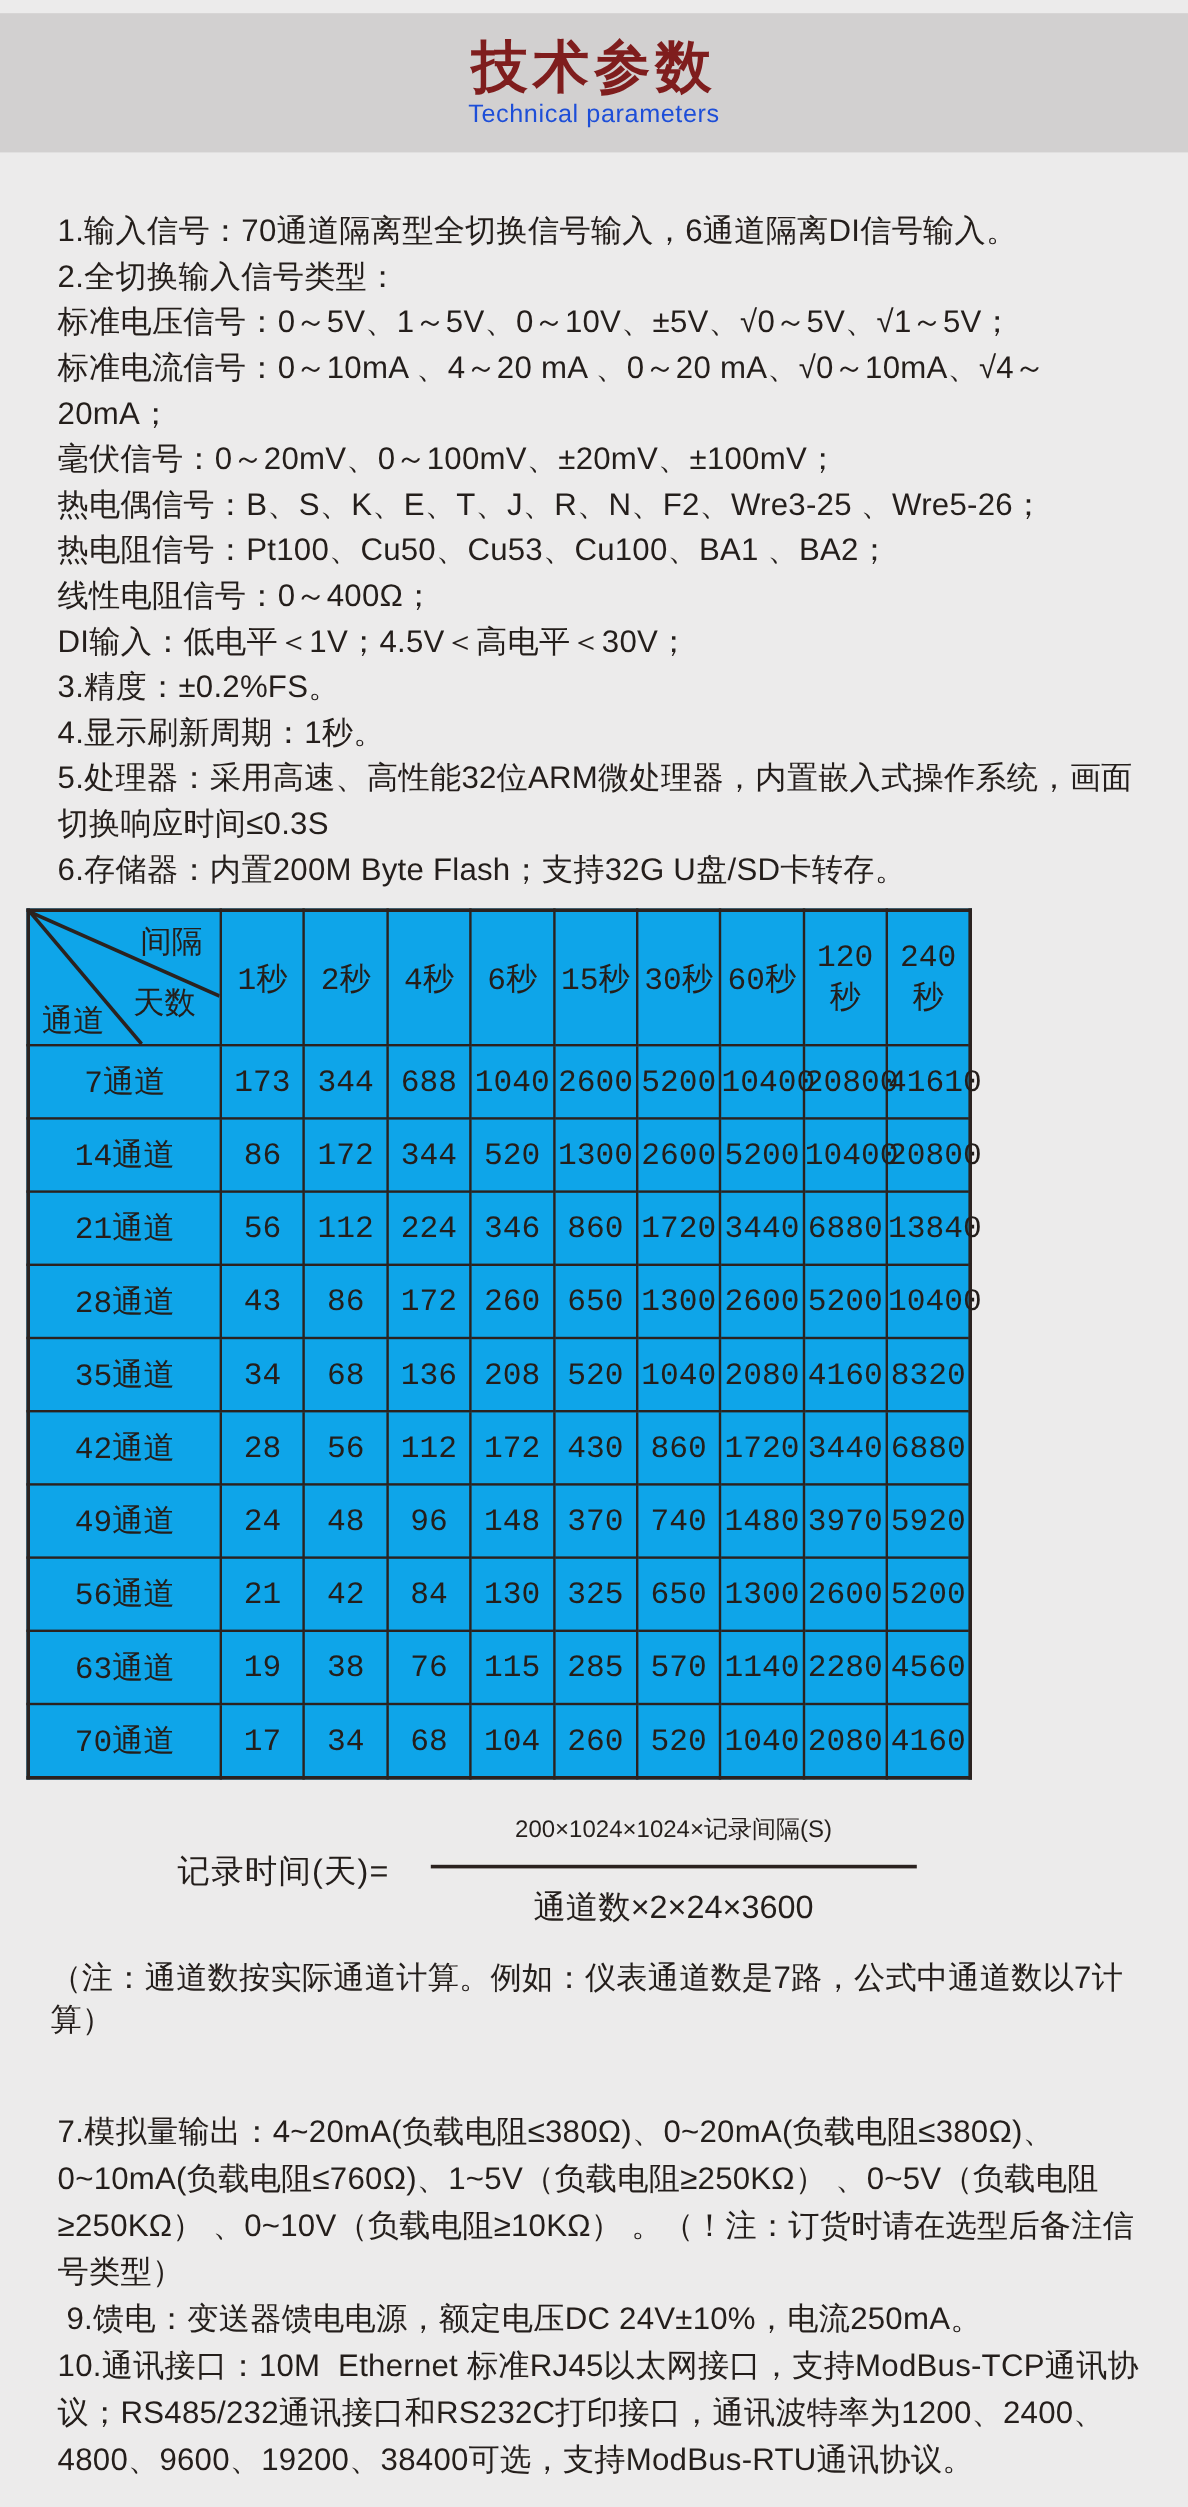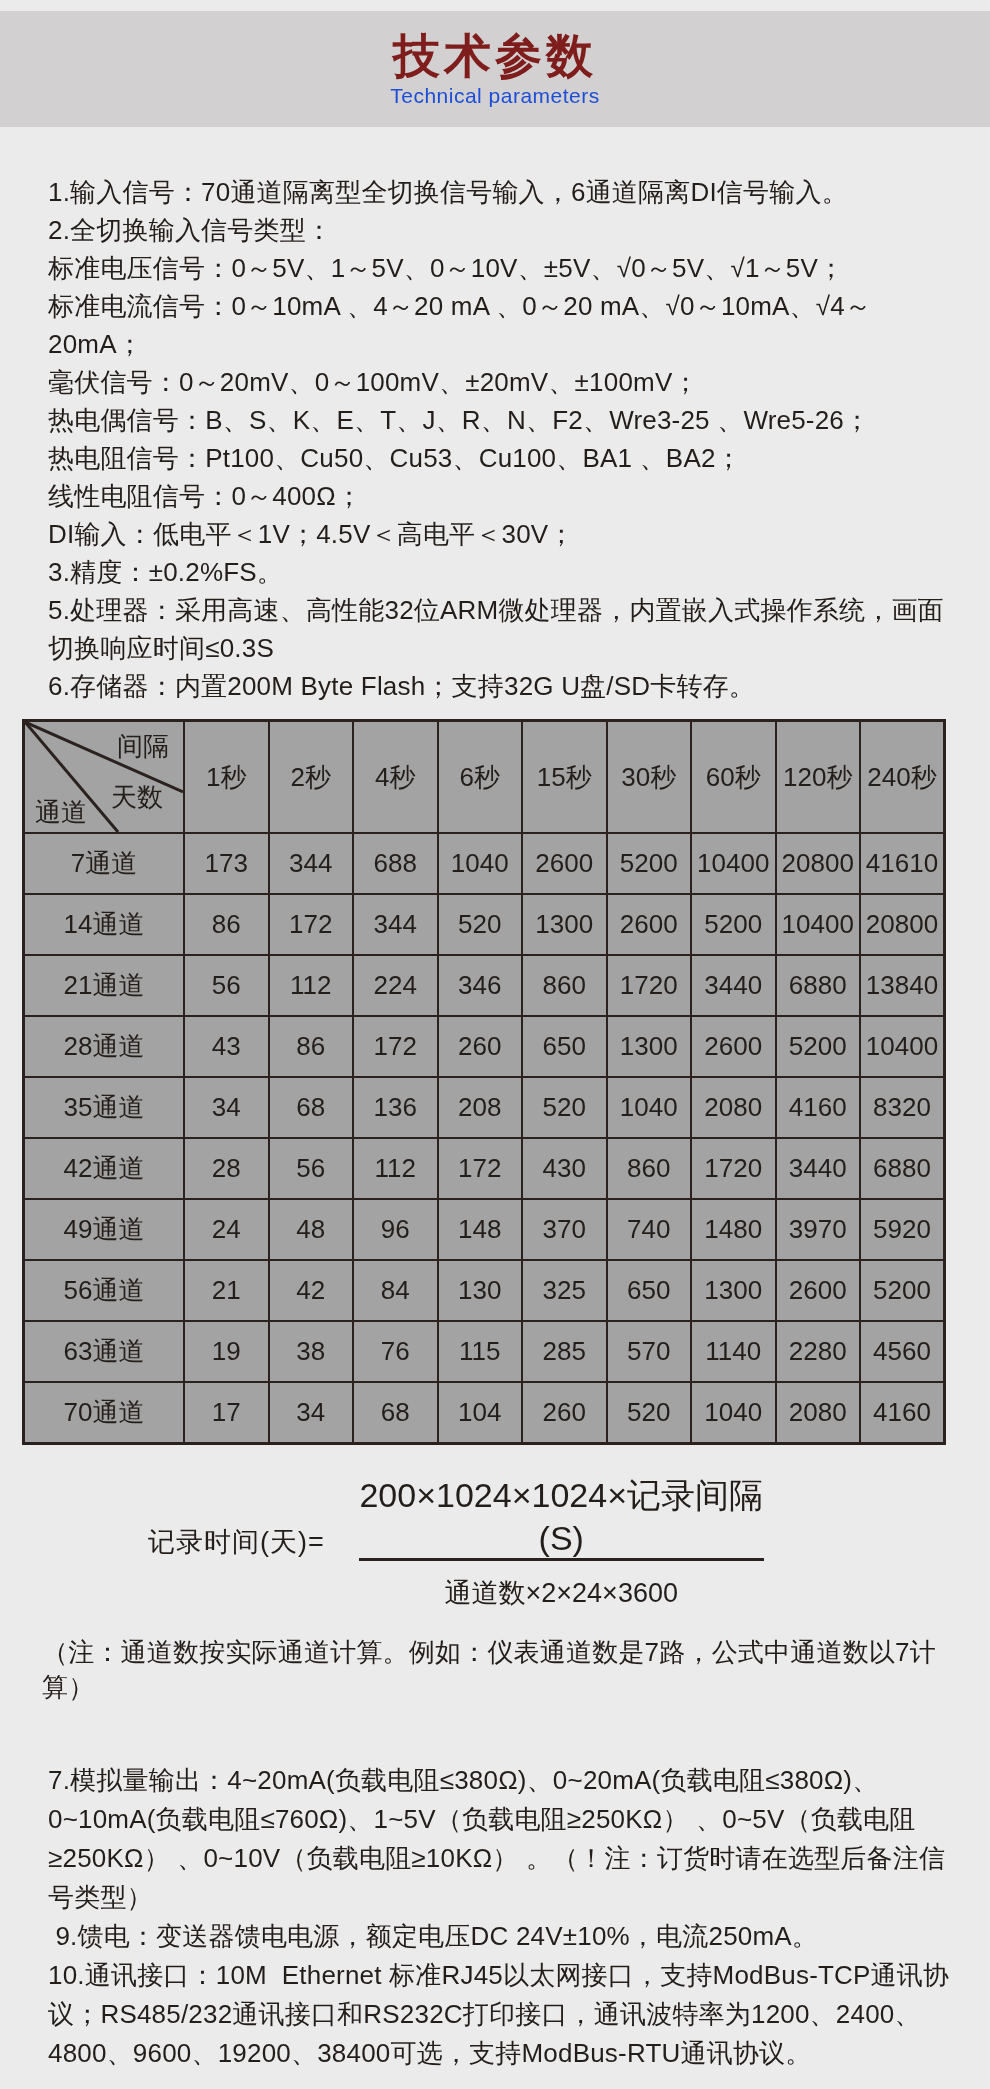--- a/index.html
+++ b/index.html
@@ -27,22 +27,23 @@
   .spec p{
     margin:0;font-size:26px;line-height:38px;white-space:pre-wrap;
     letter-spacing:0.2px;
   }
   .spec-bottom p{line-height:39px;}
   
   table.rec{
     border-collapse:collapse;
     margin:14px 0 0 -26px;
     table-layout:fixed;
-    width:924px;
-    background:#a3a3a3;
+    width:788px;
+    background:#0ea5e9;
+    font-family:Liberation Mono, monospace;
   }
   table.rec,table.rec th,table.rec td{border:2px solid #2b221f;}
   table.rec{border-width:3px;}
   table.rec th,table.rec td{
     font-size:26px;font-weight:normal;text-align:center;
     padding:0;color:#241e1b;
   }
   table.rec thead th{height:110px;}
   table.rec tbody td{height:59px;}
   th.corner{width:158px;position:relative;padding:0;}
@@ -50,21 +51,21 @@
   th.corner .c-tr{position:absolute;top:7px;right:14px;font-size:26px;}
   th.corner .c-mid{position:absolute;bottom:17px;right:20px;font-size:26px;}
   th.corner .c-bl{position:absolute;bottom:2px;left:10px;font-size:26px;}
   
   .formula{
     display:flex;align-items:center;
     margin:28px 0 0 100px;
   }
   .formula .flabel{font-size:27px;letter-spacing:1px;}
   .fraction{margin-left:34px;text-align:center;width:405px;}
-  .fraction .num{font-size:34px;padding-bottom:0;}
+  .fraction .num{font-size:20px;padding-bottom:16px;}
   .fraction .bar{border-top:3px solid #2b221f;width:100%;}
   .fraction .den{font-size:27px;padding-top:14px;}
   .fnote{
     margin:24px 0 0 -6px;font-size:26px;letter-spacing:0.2px;white-space:pre-wrap;
   }
   .spec-bottom{margin-top:56px;}
 </style>
 </head>
 <body>
 
@@ -81,20 +82,21 @@
       <p>1.输入信号：70通道隔离型全切换信号输入，6通道隔离DI信号输入。</p>
       <p>2.全切换输入信号类型：</p>
       <p>标准电压信号：0～5V、1～5V、0～10V、±5V、√0～5V、√1～5V；</p>
       <p>标准电流信号：0～10mA 、4～20 mA 、0～20 mA、√0～10mA、√4～20mA；</p>
       <p>毫伏信号：0～20mV、0～100mV、±20mV、±100mV；</p>
       <p>热电偶信号：B、S、K、E、T、J、R、N、F2、Wre3-25 、Wre5-26；</p>
       <p>热电阻信号：Pt100、Cu50、Cu53、Cu100、BA1 、BA2；</p>
       <p>线性电阻信号：0～400Ω；</p>
       <p>DI输入：低电平＜1V；4.5V＜高电平＜30V；</p>
       <p>3.精度：±0.2%FS。</p>
+      <p>4.显示刷新周期：1秒。</p>
       <p>5.处理器：采用高速、高性能32位ARM微处理器，内置嵌入式操作系统，画面切换响应时间≤0.3S</p>
       <p>6.存储器：内置200M Byte Flash；支持32G U盘/SD卡转存。</p>
     </div>
 
     <table class="rec">
       <thead>
         <tr id="interval-row">
           <th class="corner">
             <svg viewBox="0 0 158 110" preserveAspectRatio="none">
               <line x1="0" y1="0" x2="158" y2="70" stroke="#2b221f" stroke-width="3"></line>

